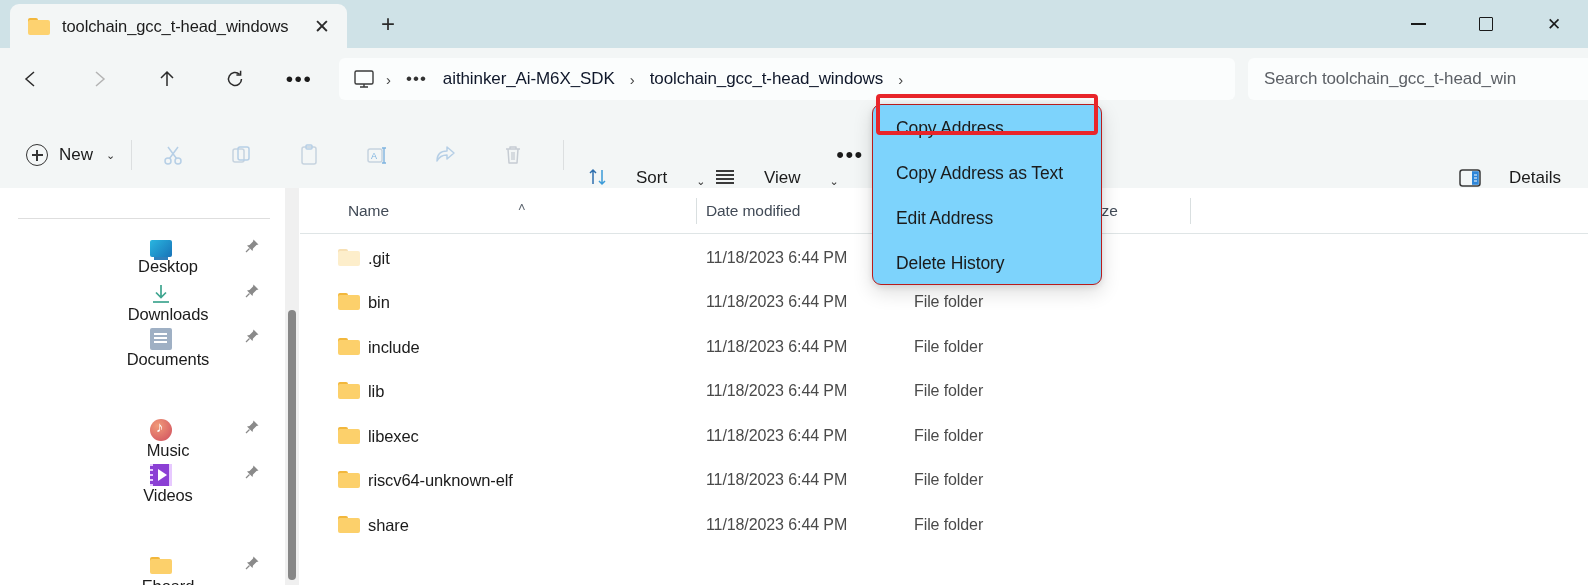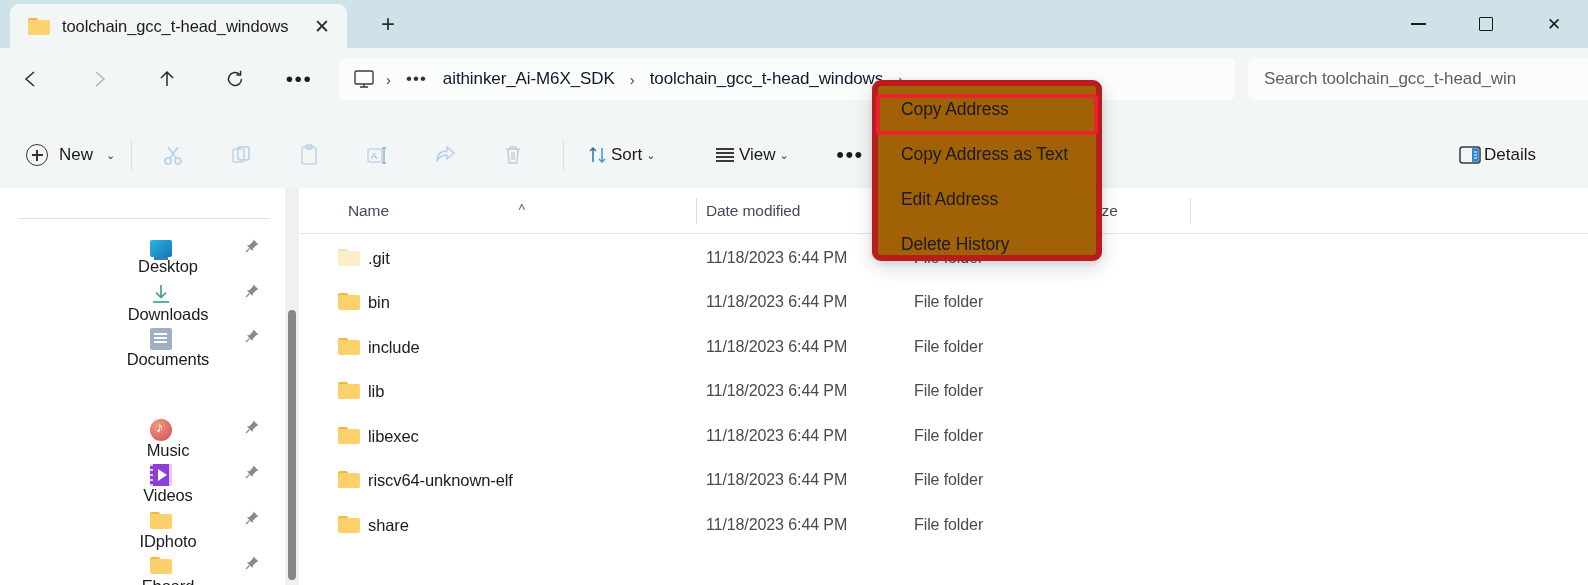--- a/index.html
+++ b/index.html
@@ -111,22 +111,22 @@
   .cmd-label { font-size: 17px; color: #1b1b1b; }
   .chev { font-size: 11px; color: #333; margin-left: 2px; }
 
   .vsep { position: absolute; top: 140px; width: 1px; height: 30px; background: #dcdfe0; }
 
   .tbicon {
     position: absolute; top: 135px; width: 42px; height: 40px;
     display: flex; align-items: center; justify-content: center;
   }
   .cmd-sort, .cmd-view, .cmd-details {
-    position: absolute; top: 135px; height: 40px;
-    display: flex; align-items: center; gap: 2px; padding: 0 10px;
+    position: absolute; top: 148px; height: 40px;
+    display: flex; align-items: flex-end; gap: 27px; padding: 0 10px;
   }
   .cmd-more {
     position: absolute; top: 135px; height: 40px; width: 46px;
     display: flex; align-items: center; justify-content: center;
     font-size: 22px; color: #1b1b1b; letter-spacing: 1.5px;
   }
 
   
   .sidebar {
     position: absolute; left: 0; top: 188px; width: 282px; height: 397px;
@@ -209,22 +209,22 @@
   .row-ico.dim .fback { background:#f7e0b4; }
   .row-ico.dim .fbody { background:#fdeecb; }
   .row-name {
     position: absolute; left: 68px; font-size: 16.5px; color: #1b1b1b; letter-spacing: -0.1px;
   }
   .row-date { position: absolute; left: 406px; font-size: 16px; color: #4a4a4a; letter-spacing: -0.1px; }
   .row-size { position: absolute; left: 614px; font-size: 16px; color: #4a4a4a; letter-spacing: -0.1px; }
 
   
   .ctxmenu {
-    position: absolute; left: 872px; top: 80px; width: 230px; height: 181px;
-    background: #a16207; border: 6px solid #b91c1c; border-radius: 9px;
+    position: absolute; left: 872px; top: 104px; width: 230px; height: 181px;
+    background: #7dd3fc; border: 1px solid #b91c1c; border-radius: 9px;
     box-shadow: 0 7px 20px rgba(0,0,0,0.14), 0 2px 6px rgba(0,0,0,0.09);
   }
   .ctxitem {
     position: absolute; left: 5px; width: 220px; height: 40px;
     display: flex; align-items: center; padding-left: 18px;
     font-size: 17.5px; color: #1b1b1b; letter-spacing: -0.1px;
     border-radius: 5px;
   }
   .ctx-hl {
     position: absolute; left: 876px; top: 94px; width: 222px; height: 41px;
@@ -426,31 +426,20 @@
 
   <div class="side-item" style="top:276px;">
     <span class="side-ico ico-video"></span>
     <span class="side-label">Videos</span>
     <svg class="pin" viewBox="0 0 16 16">
         <path d="M9.5 1.5 L14.5 6.5 L12.5 7 L9 10.5 L8.5 13 L3 7.5 L5.5 7 L9 3.5 Z" fill="#8a8a8a"></path>
         <path d="M5.5 10.5 L2 14" stroke="#8a8a8a" stroke-width="1.2"></path>
       </svg>
   </div>
 
-  <div class="side-item" style="top:322px;">
-    <span class="side-ico ico-folder">
-        <span class="fback"></span>
-        <span class="fbody"></span>
-      </span>
-    <span class="side-label">IDphoto</span>
-    <svg class="pin" viewBox="0 0 16 16">
-        <path d="M9.5 1.5 L14.5 6.5 L12.5 7 L9 10.5 L8.5 13 L3 7.5 L5.5 7 L9 3.5 Z" fill="#8a8a8a"></path>
-        <path d="M5.5 10.5 L2 14" stroke="#8a8a8a" stroke-width="1.2"></path>
-      </svg>
-  </div>
 
   <div class="side-item" style="top:367px;">
     <span class="side-ico ico-folder">
         <span class="fback"></span>
         <span class="fbody"></span>
       </span>
     <span class="side-label">Eboard</span>
     <svg class="pin" viewBox="0 0 16 16">
         <path d="M9.5 1.5 L14.5 6.5 L12.5 7 L9 10.5 L8.5 13 L3 7.5 L5.5 7 L9 3.5 Z" fill="#8a8a8a"></path>
         <path d="M5.5 10.5 L2 14" stroke="#8a8a8a" stroke-width="1.2"></path>

